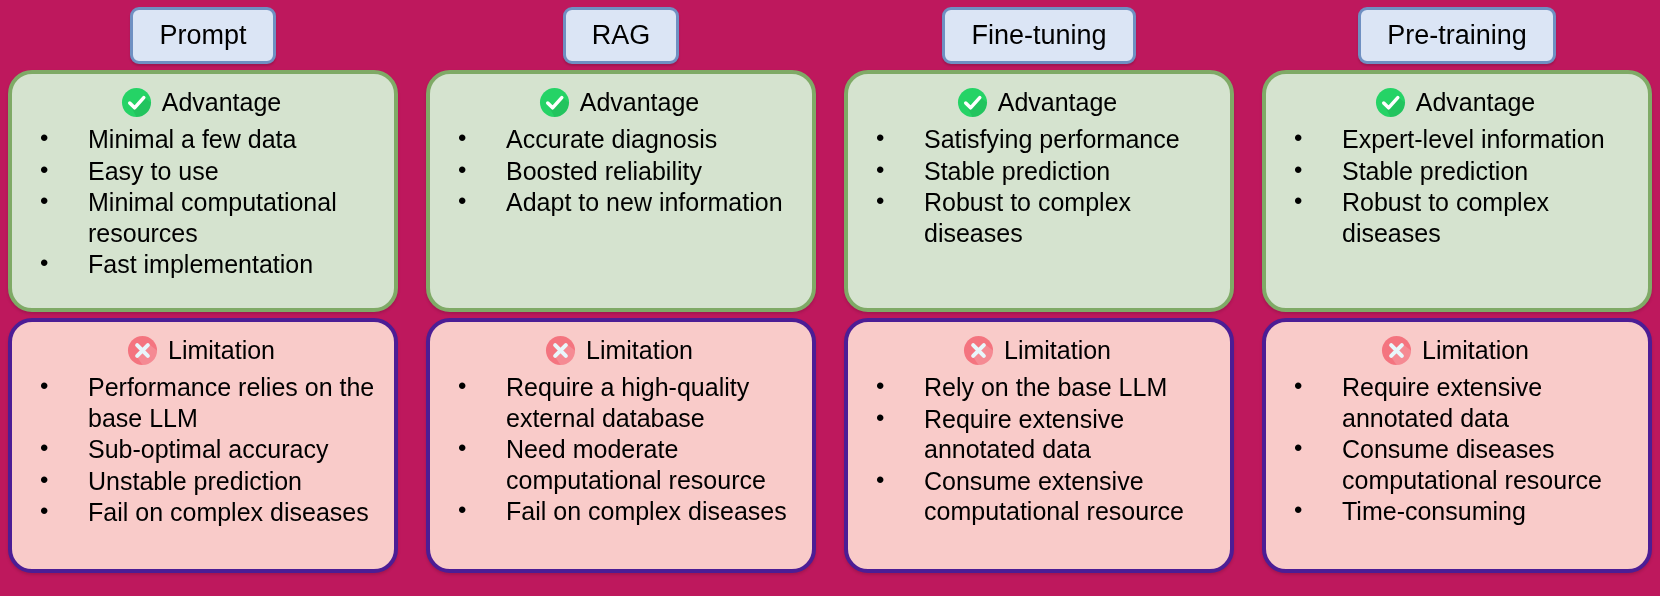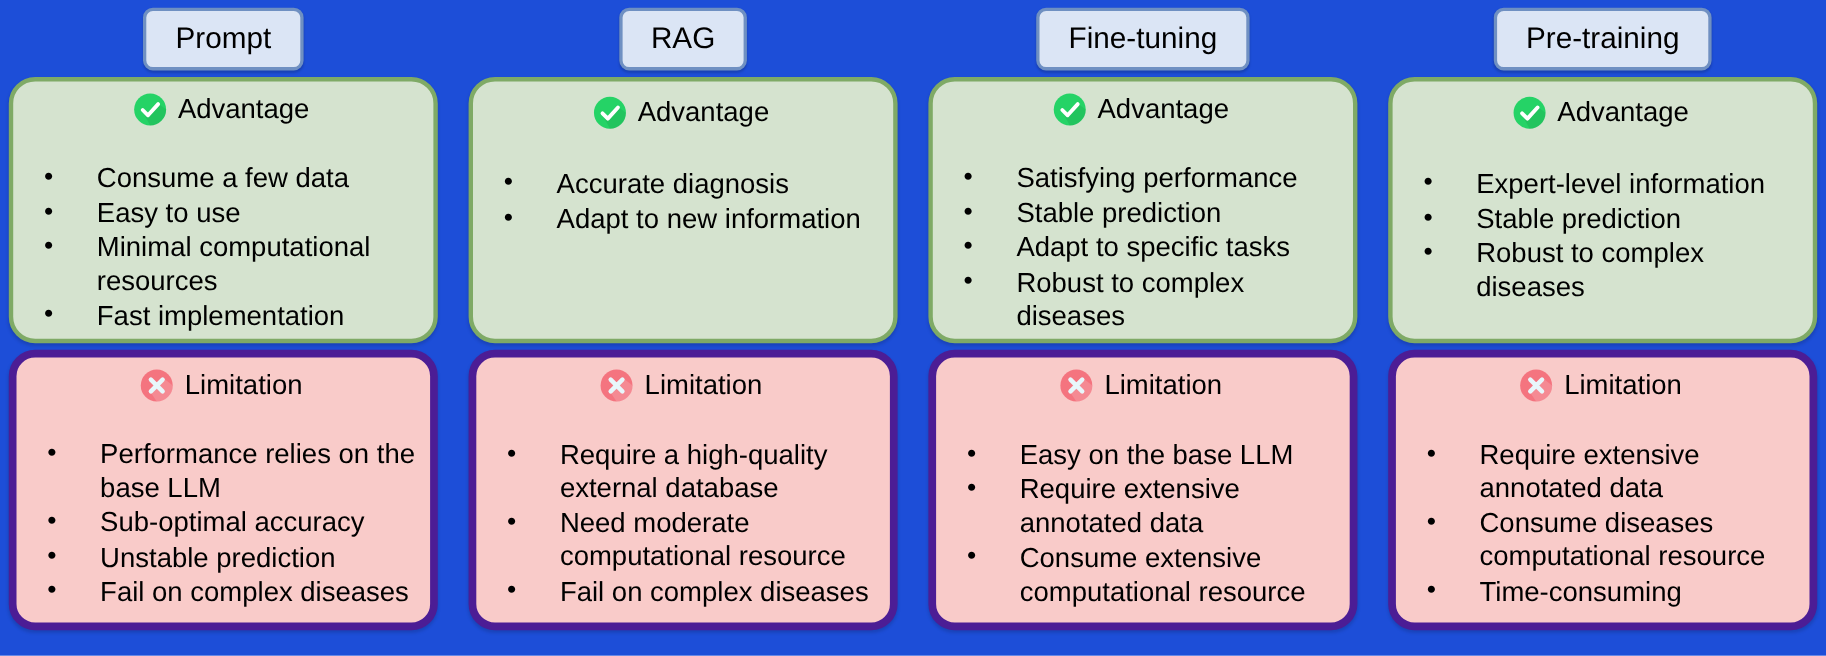--- a/index.html
+++ b/index.html
@@ -10,21 +10,21 @@
   body {
     width: 1660px;
     height: 596px;
     font-family: "Liberation Sans", sans-serif;
     overflow: hidden;
   }
   .page {
     position: relative;
     width: 1660px;
     height: 596px;
-    background: #1d4ed8;
+    background: #be185d;
   }
 
   
   .columns {
     position: absolute;
     left: 0;
     top: 0;
     width: 1660px;
     height: 596px;
     display: flex;
@@ -61,31 +61,30 @@
   }
 
   
   .card {
     border-radius: 24px;
     box-sizing: border-box;
     padding: 10px 12px 12px 8px;
     box-shadow: 0 2px 3px rgba(0,0,0,0.14);
     display: flex;
     flex-direction: column;
-    gap: 28px;
   }
   .card.advantage {
     background: #d5e3cf;
     border: 4px solid #7faa66;
     height: 242px;
     margin-bottom: 6px;
   }
   .card.limitation {
     background: #f9cbc9;
-    border: 7px solid #4c1d95;
+    border: 4px solid #4c1d95;
     height: 255px;
   }
 
   
   .card-title {
     display: flex;
     align-items: center;
     justify-content: center;
     gap: 10px;
     margin-bottom: 4px;
@@ -140,21 +139,21 @@
       <div class="card advantage">
         <div class="card-title">
           <svg class="badge-icon" viewBox="0 0 32 32">
             <circle cx="16" cy="16" r="15" fill="#25d366"></circle>
             <path d="M16 31 A15 15 0 0 0 31 16 L23 10 L13 22 L9.5 19 Z" fill="#000000" opacity="0.07"></path>
             <path d="M9 16.5 L14 21.5 L23.5 11" fill="none" stroke="#ffffff" stroke-width="3.6" stroke-linecap="round" stroke-linejoin="round"></path>
           </svg>
           <span class="title-text">Advantage</span>
         </div>
         <ul class="bullets">
-          <li>Consume a few data</li>
+          <li>Minimal a few data</li>
           <li>Easy to use</li>
           <li>Minimal computational resources</li>
           <li>Fast implementation</li>
         </ul>
       </div>
 
       <div class="card limitation">
         <div class="card-title">
           <svg class="badge-icon" viewBox="0 0 32 32">
             <circle cx="16" cy="16" r="15" fill="#f4747f"></circle>
@@ -181,20 +180,21 @@
         <div class="card-title">
           <svg class="badge-icon" viewBox="0 0 32 32">
             <circle cx="16" cy="16" r="15" fill="#25d366"></circle>
             <path d="M16 31 A15 15 0 0 0 31 16 L23 10 L13 22 L9.5 19 Z" fill="#000000" opacity="0.07"></path>
             <path d="M9 16.5 L14 21.5 L23.5 11" fill="none" stroke="#ffffff" stroke-width="3.6" stroke-linecap="round" stroke-linejoin="round"></path>
           </svg>
           <span class="title-text">Advantage</span>
         </div>
         <ul class="bullets">
           <li>Accurate diagnosis</li>
+          <li>Boosted reliability</li>
           <li>Adapt to new information</li>
         </ul>
       </div>
 
       <div class="card limitation">
         <div class="card-title">
           <svg class="badge-icon" viewBox="0 0 32 32">
             <circle cx="16" cy="16" r="15" fill="#f4747f"></circle>
             <path d="M16 31 A15 15 0 0 0 31 16 L22 9 L10 22 Z" fill="#ffffff" opacity="0.16"></path>
             <path d="M10.5 10.5 L21.5 21.5 M21.5 10.5 L10.5 21.5" fill="none" stroke="#e8f7fb" stroke-width="4.2" stroke-linecap="round"></path>
@@ -219,36 +219,35 @@
           <svg class="badge-icon" viewBox="0 0 32 32">
             <circle cx="16" cy="16" r="15" fill="#25d366"></circle>
             <path d="M16 31 A15 15 0 0 0 31 16 L23 10 L13 22 L9.5 19 Z" fill="#000000" opacity="0.07"></path>
             <path d="M9 16.5 L14 21.5 L23.5 11" fill="none" stroke="#ffffff" stroke-width="3.6" stroke-linecap="round" stroke-linejoin="round"></path>
           </svg>
           <span class="title-text">Advantage</span>
         </div>
         <ul class="bullets">
           <li>Satisfying performance</li>
           <li>Stable prediction</li>
-          <li>Adapt to specific tasks</li>
           <li>Robust to complex diseases</li>
         </ul>
       </div>
 
       <div class="card limitation">
         <div class="card-title">
           <svg class="badge-icon" viewBox="0 0 32 32">
             <circle cx="16" cy="16" r="15" fill="#f4747f"></circle>
             <path d="M16 31 A15 15 0 0 0 31 16 L22 9 L10 22 Z" fill="#ffffff" opacity="0.16"></path>
             <path d="M10.5 10.5 L21.5 21.5 M21.5 10.5 L10.5 21.5" fill="none" stroke="#e8f7fb" stroke-width="4.2" stroke-linecap="round"></path>
           </svg>
           <span class="title-text">Limitation</span>
         </div>
         <ul class="bullets">
-          <li>Easy on the base LLM</li>
+          <li>Rely on the base LLM</li>
           <li>Require extensive annotated data</li>
           <li>Consume extensive computational resource</li>
         </ul>
       </div>
     </div>
 
     <div class="column">
       <div class="header-wrap">
         <div class="header-pill">Pre-training</div>
       </div>

